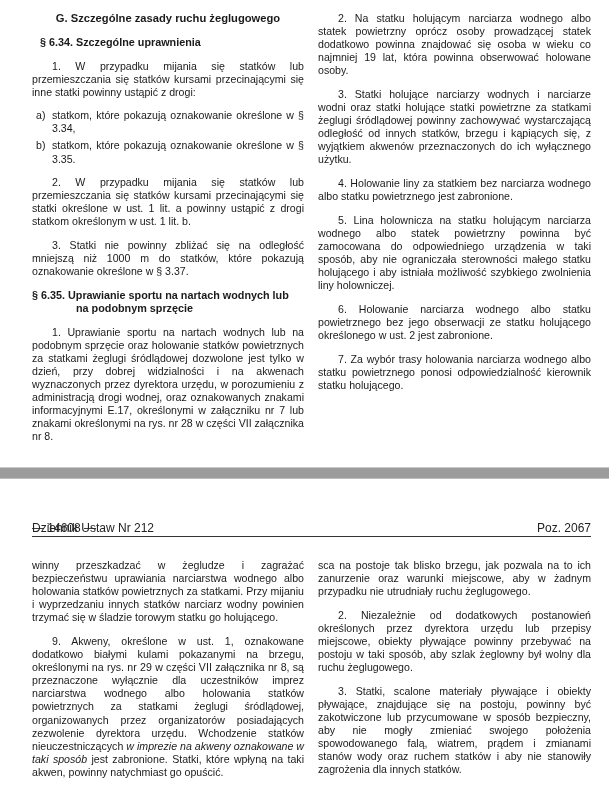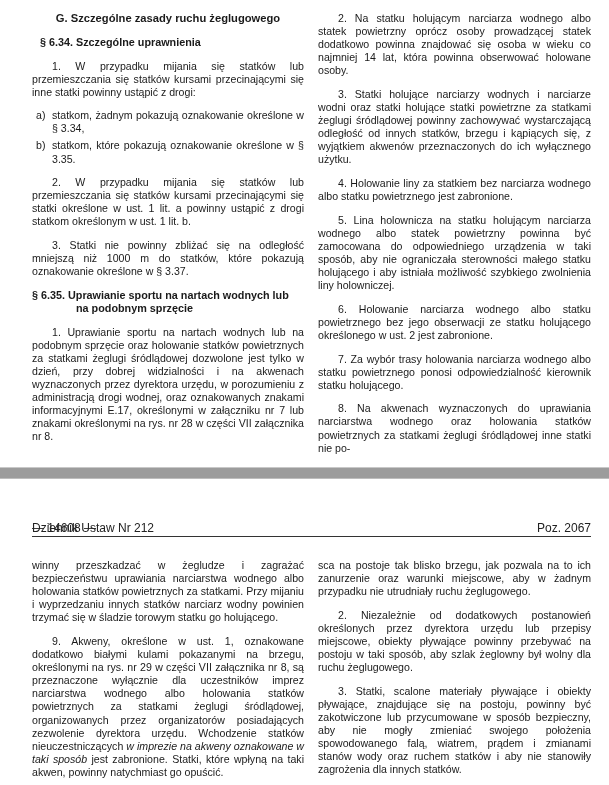--- a/index.html
+++ b/index.html
@@ -48,41 +48,40 @@
 <body>
 
 <div class="page page-top">
   <div class="col col-left">
     <div class="chapter-title">G. Szczególne zasady ruchu żeglugowego</div>
     <div class="section-title">§ 6.34. Szczególne uprawnienia</div>
     <p>1. W przypadku mijania się statków lub przemieszczania się statków kursami przecinającymi się inne statki powinny ustąpić z drogi:</p>
     <div class="list">
       <div class="list-item">
         <span class="mark">a)</span>
-        <span class="body">statkom, żadnym pokazują oznakowanie określone w § 3.34,</span>
+        <span class="body">statkom, które pokazują oznakowanie określone w § 3.34,</span>
       </div>
       <div class="list-item">
         <span class="mark">b)</span>
         <span class="body">statkom, które pokazują oznakowanie określone w § 3.35.</span>
       </div>
     </div>
     <p>2. W przypadku mijania się statków lub przemieszczania się statków kursami przecinającymi się statki określone w ust. 1 lit. a powinny ustąpić z drogi statkom określonym w ust. 1 lit. b.</p>
     <p>3. Statki nie powinny zbliżać się na odległość mniejszą niż 1000 m do statków, które pokazują oznakowanie określone w § 3.37.</p>
     <div class="section-title hang">§ 6.35. Uprawianie sportu na nartach wodnych lub na podobnym sprzęcie</div>
     <p>1. Uprawianie sportu na nartach wodnych lub na podobnym sprzęcie oraz holowanie statków powietrznych za statkami żeglugi śródlądowej dozwolone jest tylko w dzień, przy dobrej widzialności i na akwenach wyznaczonych przez dyrektora urzędu, w porozumieniu z administracją drogi wodnej, oraz oznakowanych znakami informacyjnymi E.17, określonymi w załączniku nr 7 lub znakami określonymi na rys. nr 28 w części VII załącznika nr 8.</p>
   </div>
 
   <div class="col col-right">
-    <p>2. Na statku holującym narciarza wodnego albo statek powietrzny oprócz osoby prowadzącej statek dodatkowo powinna znajdować się osoba w wieku co najmniej 14 lat, która powinna obserwować holowane osoby.</p>
+    <p>2. Na statku holującym narciarza wodnego albo statek powietrzny oprócz osoby prowadzącej statek dodatkowo powinna znajdować się osoba w wieku co najmniej 19 lat, która powinna obserwować holowane osoby.</p>
     <p>3. Statki holujące narciarzy wodnych i narciarze wodni oraz statki holujące statki powietrzne za statkami żeglugi śródlądowej powinny zachowywać wystarczającą odległość od innych statków, brzegu i kąpiących się, z wyjątkiem akwenów przeznaczonych do ich wyłącznego użytku.</p>
     <p>4. Holowanie liny za statkiem bez narciarza wodnego albo statku powietrznego jest zabronione.</p>
     <p>5. Lina holownicza na statku holującym narciarza wodnego albo statek powietrzny powinna być zamocowana do odpowiedniego urządzenia w taki sposób, aby nie ograniczała sterowności małego statku holującego i aby istniała możliwość szybkiego zwolnienia liny holowniczej.</p>
     <p>6. Holowanie narciarza wodnego albo statku powietrznego bez jego obserwacji ze statku holującego określonego w ust. 2 jest zabronione.</p>
     <p>7. Za wybór trasy holowania narciarza wodnego albo statku powietrznego ponosi odpowiedzialność kierownik statku holującego.</p>
-    <p>8. Na akwenach wyznaczonych do uprawiania narciarstwa wodnego oraz holowania statków powietrznych za statkami żeglugi śródlądowej inne statki nie po-</p>
   </div>
 </div>
 
 <div class="separator"></div>
 
 <div class="page page-bottom">
   <div class="running-header">
     <span class="rh-left">Dziennik Ustaw Nr 212</span>
     <span class="rh-center">— 14608 —</span>
     <span class="rh-right">Poz. 2067</span>

